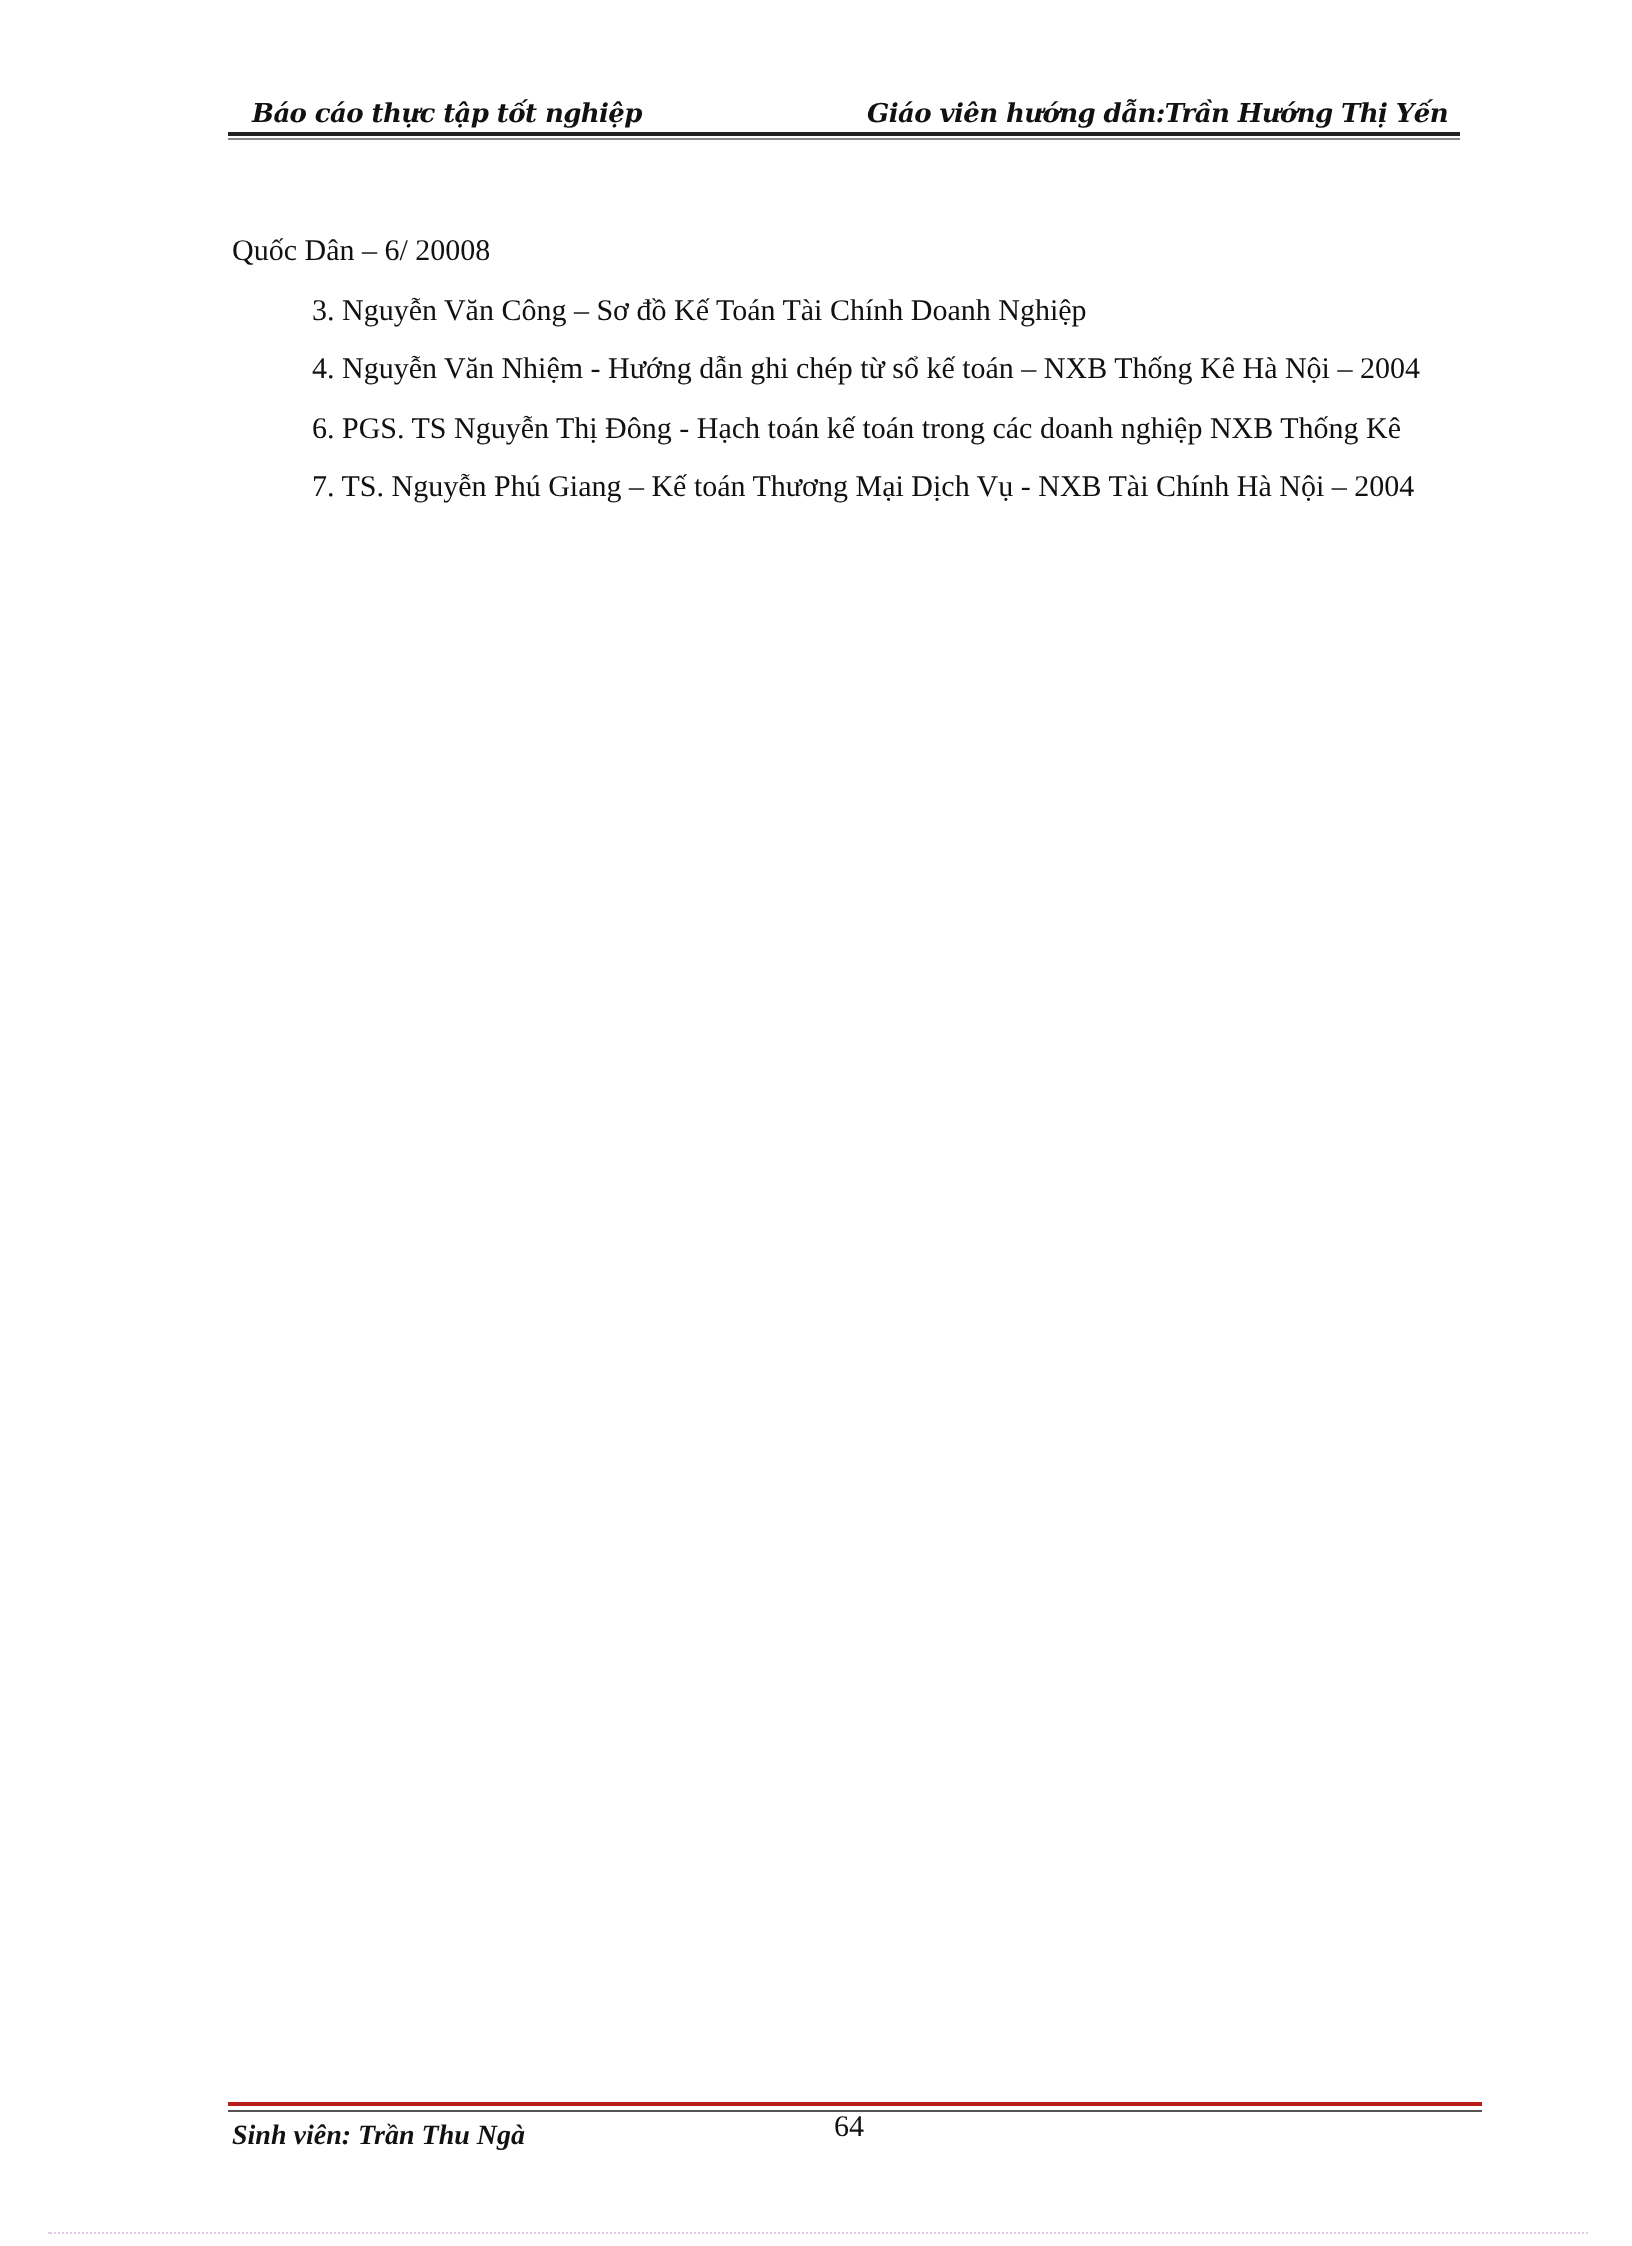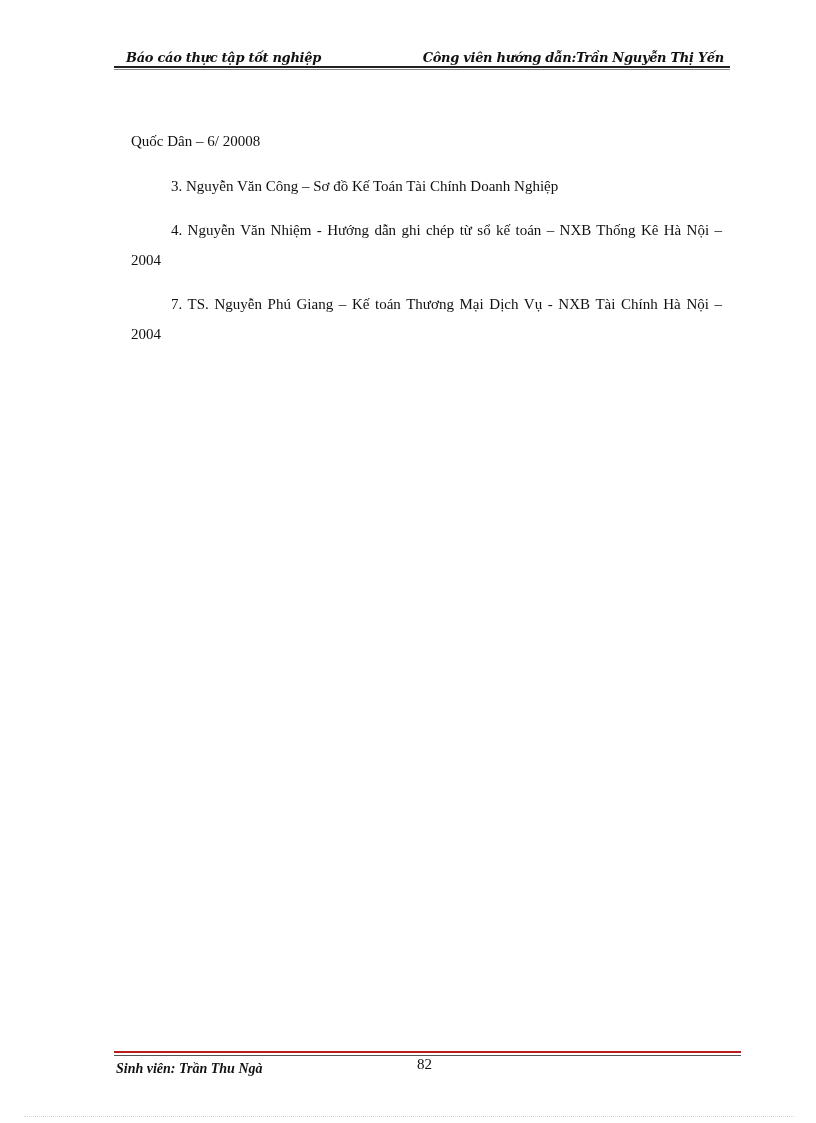--- a/index.html
+++ b/index.html
@@ -49,21 +49,21 @@
     .content {
       position: absolute;
       left: 116px;
       top: 112px;
       width: 621px;
       font-size: 15px;
       line-height: 29.5px;
       text-align: justify;
     }
     .ref-para {
-      margin: 15px;
+      margin: 0;
       text-indent: 40px;
     }
     .ref-para.continuation {
       text-indent: 0;
     }
 
     .page-footer {
       position: absolute;
       left: 114px;
       top: 1051px;
@@ -101,28 +101,29 @@
       top: 1116px;
       width: 770px;
       border-top: 1px dotted #e6c9e6;
     }
   </style>
 </head>
 <body>
 
 <div class="page-header">
   <span class="header-left">Báo cáo thực tập tốt nghiệp</span>
-  <span class="header-right">Công viên hướng  dẫn:Trần Nguyễn Thị Yến</span>
+  <span class="header-right">Giáo viên hướng  dẫn:Trần Hướng Thị Yến</span>
 </div>
 
 <div class="content">
   <p class="ref-para continuation">Quốc Dân – 6/ 20008</p>
   <p class="ref-para">3. Nguyễn Văn Công – Sơ đồ Kế Toán Tài Chính Doanh Nghiệp</p>
   <p class="ref-para">4. Nguyễn Văn Nhiệm - Hướng dẫn ghi chép từ sổ kế toán – NXB Thống Kê Hà Nội – 2004</p>
+  <p class="ref-para">6. PGS. TS Nguyễn Thị Đông - Hạch toán kế toán trong các doanh nghiệp NXB Thống Kê</p>
   <p class="ref-para">7. TS. Nguyễn Phú Giang – Kế toán Thương Mại Dịch Vụ - NXB Tài Chính Hà Nội – 2004</p>
 </div>
 
 <div class="page-footer">
   <span class="footer-student">Sinh viên: Trần Thu Ngà</span>
-  <span class="footer-page-number">82</span>
+  <span class="footer-page-number">64</span>
 </div>
 
 <div class="page-edge"></div>
 
 </body></html>

